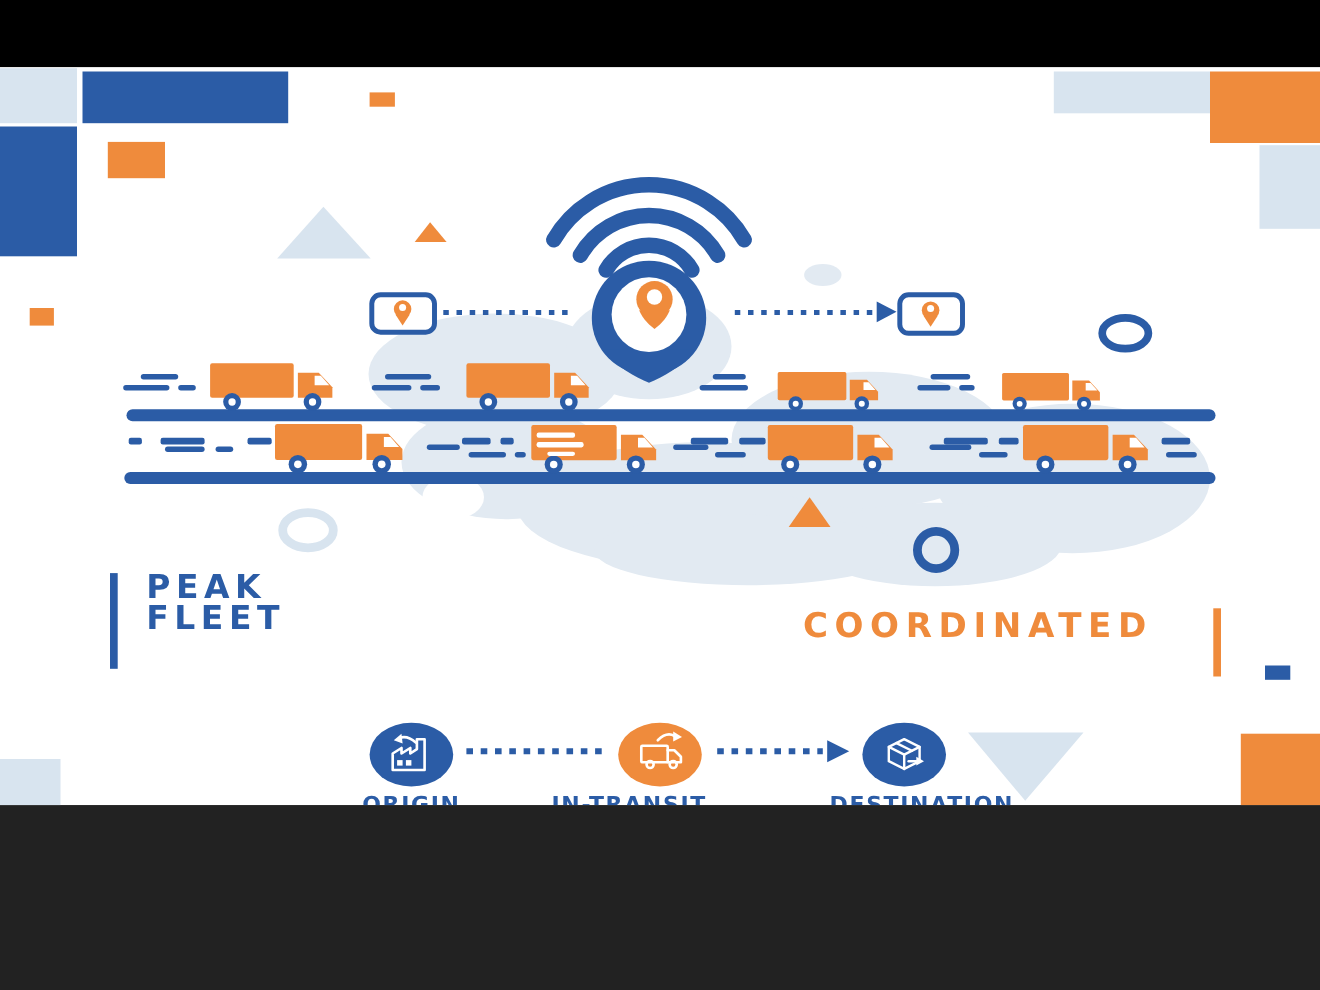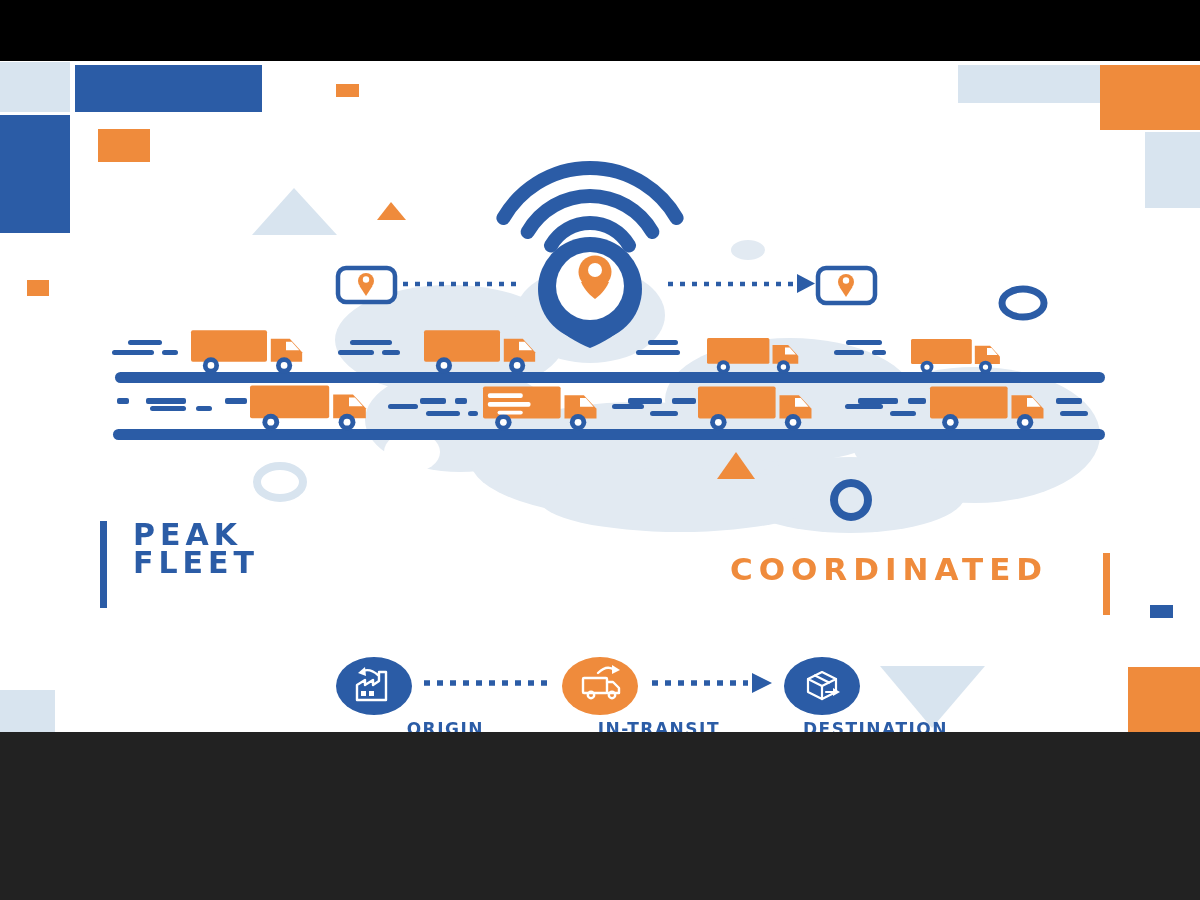--- a/index.html
+++ b/index.html
@@ -10,22 +10,22 @@
   .bar.bottom{top:836px;height:64px;}
   .art{position:absolute;left:0;top:0;}
   .title-left{position:absolute;left:133px;top:521px;color:var(--c-blue);
               font-weight:800;font-size:30px;line-height:28px;letter-spacing:5px;}
   .title-right{position:absolute;left:700px;top:555px;width:378px;text-align:center;
                color:var(--c-orange);font-weight:800;font-size:31px;line-height:29px;letter-spacing:6px;}
   .title-right .l2{padding-right:30px;}
   .vbar{position:absolute;}
   .vbar.left{left:100px;top:521px;width:7px;height:87px;background:var(--c-blue);}
   .vbar.right{left:1103px;top:553px;width:7px;height:62px;background:var(--c-orange);}
-  .legend-label{position:absolute;width:220px;text-align:right;top:719px;
-                color:var(--c-blue);font-weight:700;font-size:17px;letter-spacing:1.5px;}
+  .legend-label{position:absolute;width:220px;text-align:center;top:719px;
+                color:var(--c-blue);font-weight:700;font-size:20px;letter-spacing:1.5px;}
 </style>
 </head>
 <body>
 
 <div class="stage">
 
   <svg class="art" width="1200" height="900" viewBox="0 0 1200 900">
     <defs>
       <g id="truck-shape">
         <rect x="0" y="0" width="80" height="33" rx="2" style="fill:var(--c-orange)"></rect>
@@ -217,18 +217,18 @@
     <div>PEAK</div>
     <div>FLEET</div>
   </div>
 
   <div class="vbar right"></div>
   <div class="title-right">
     <div>COORDINATED</div>
   </div>
 
   <div class="legend-label" style="left:264px;">ORIGIN</div>
-  <div class="legend-label" style="left:500px;">IN-TRANSIT</div>
+  <div class="legend-label" style="left:462px;">IN-TRANSIT</div>
   <div class="legend-label" style="left:728px;">DESTINATION</div>
 
   <div class="bar top"></div>
   <div class="bar bottom"></div>
 </div>
 
 </body></html>

